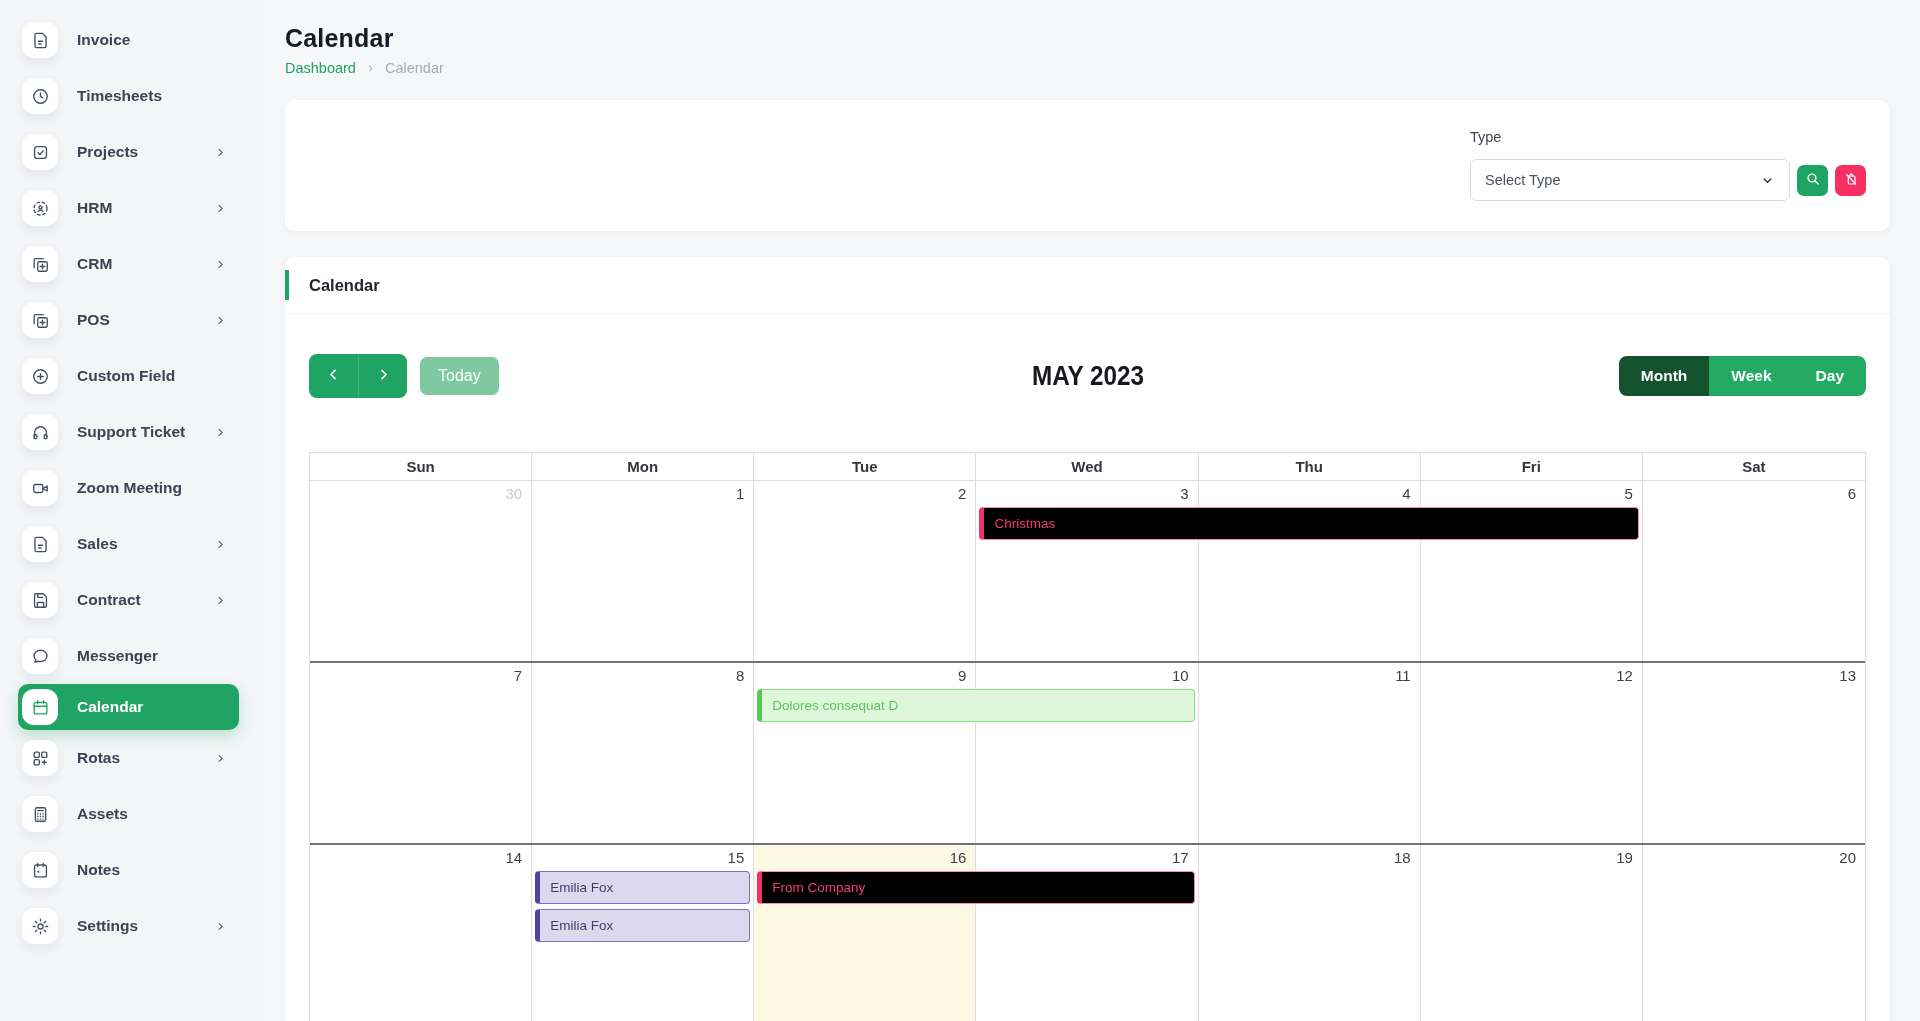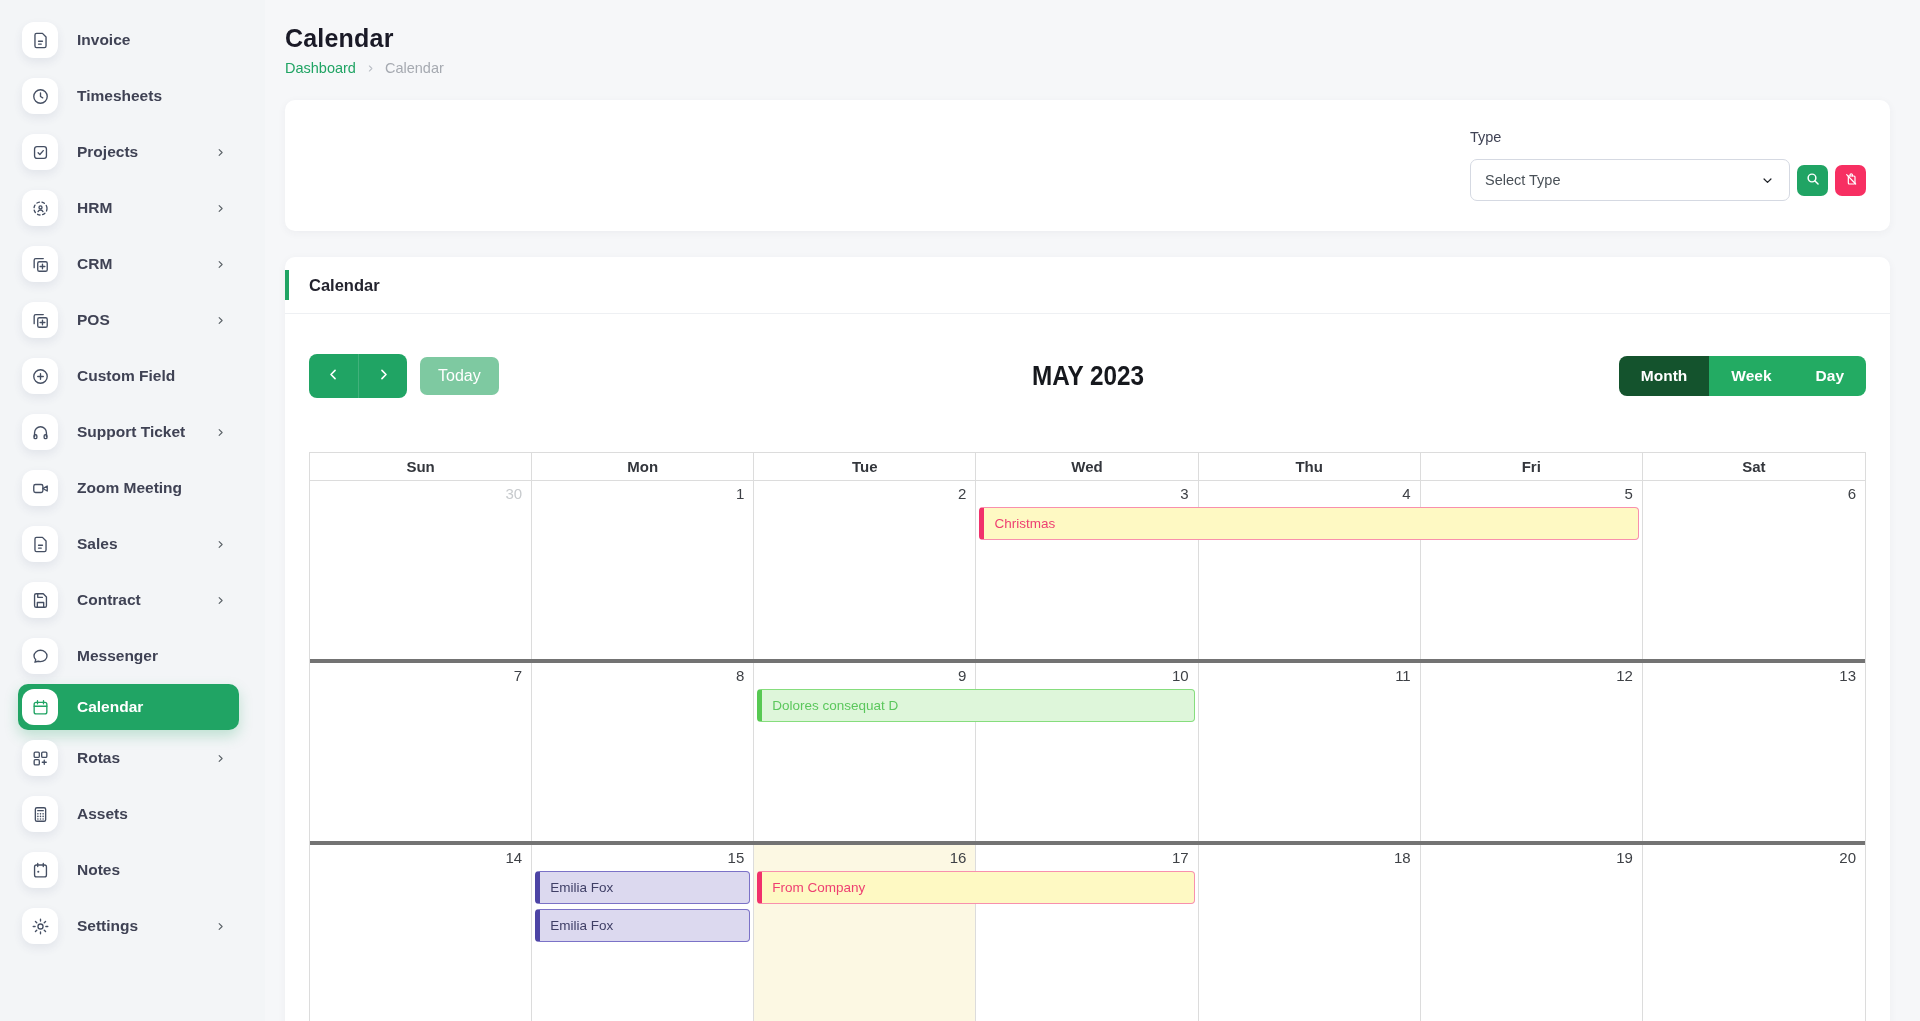--- a/index.html
+++ b/index.html
@@ -68,31 +68,31 @@
   .view-btn { height:40px; padding:0 22px; border:none; background:#23ab63; color:#fff; font-size:15.5px;
               font-weight:600; font-family:inherit; cursor:pointer; }
   .view-btn.active { background:#14532d; }
 
   
   .grid { margin:54px 24px 0; border:1px solid #dcdcdc; }
   .gh-row { display:grid; grid-template-columns:repeat(7,1fr); border-bottom:1px solid #dcdcdc; }
   .gh-cell { height:27px; line-height:27px; text-align:center; font-size:15px; font-weight:700; color:#33363c;
              border-right:1px solid #dcdcdc; }
   .gh-cell:last-child { border-right:none; }
-  .week { position:relative; height:182px; border-bottom:4px solid #737373; }
+  .week { position:relative; height:182px; border-bottom:2px solid #737373; }
   .week:last-child { border-bottom:none; }
   .week-cells { position:absolute; inset:0; display:grid; grid-template-columns:repeat(7,1fr); }
   .cell { border-right:1px solid #dcdcdc; text-align:right; padding:4px 9px 0 0; font-size:15px; color:#3e4146; }
   .cell:last-child { border-right:none; }
   .cell.muted { color:#c7cacd; }
   .cell.today { background:#fcf8e3; }
   .event { position:absolute; height:33px; border-radius:4px; display:flex; align-items:center;
            font-size:13.5px; padding-left:10px; border:1px solid; border-left-width:5px;
            white-space:nowrap; overflow:hidden; cursor:pointer; }
-  .ev-pink   { background:#fef9c3; border-color:#f890ad; border-left-color:#f1316b; color:#ee3f72; }
+  .ev-pink   { background:#000000; border-color:#f890ad; border-left-color:#f1316b; color:#ee3f72; }
   .ev-green  { background:#def6da; border-color:#86dd7d; border-left-color:#57c952; color:#5bc75c; }
   .ev-purple { background:#dcd9ef; border-color:#7b72c7; border-left-color:#4d44a5; color:#3f3f66; }
 </style>
 </head>
 <body>
 
 <div class="app">
 
   <aside class="sidebar" id="sidebar">
       <div class="s-item">

